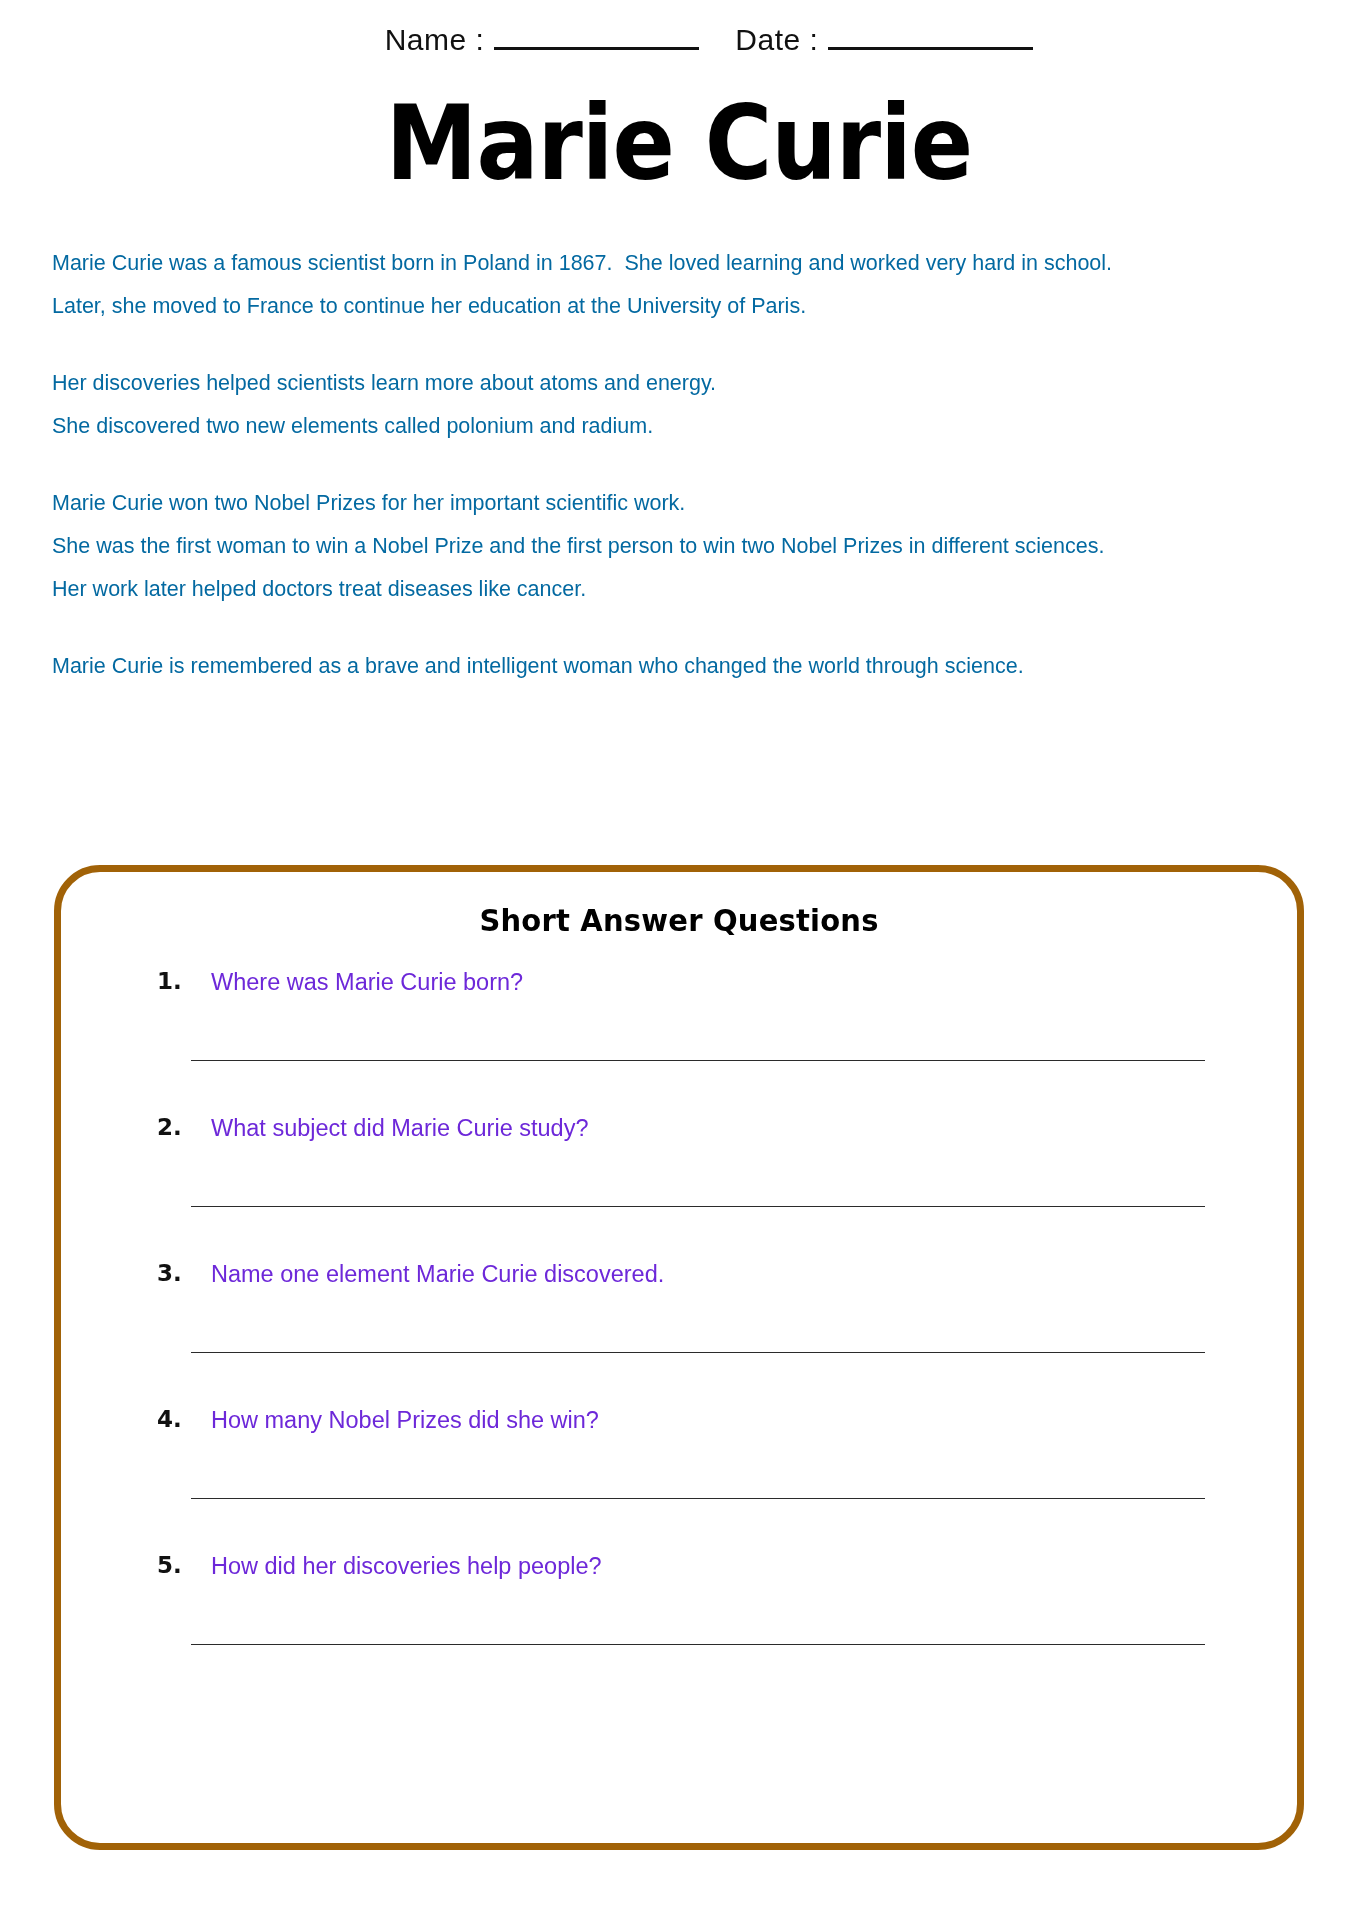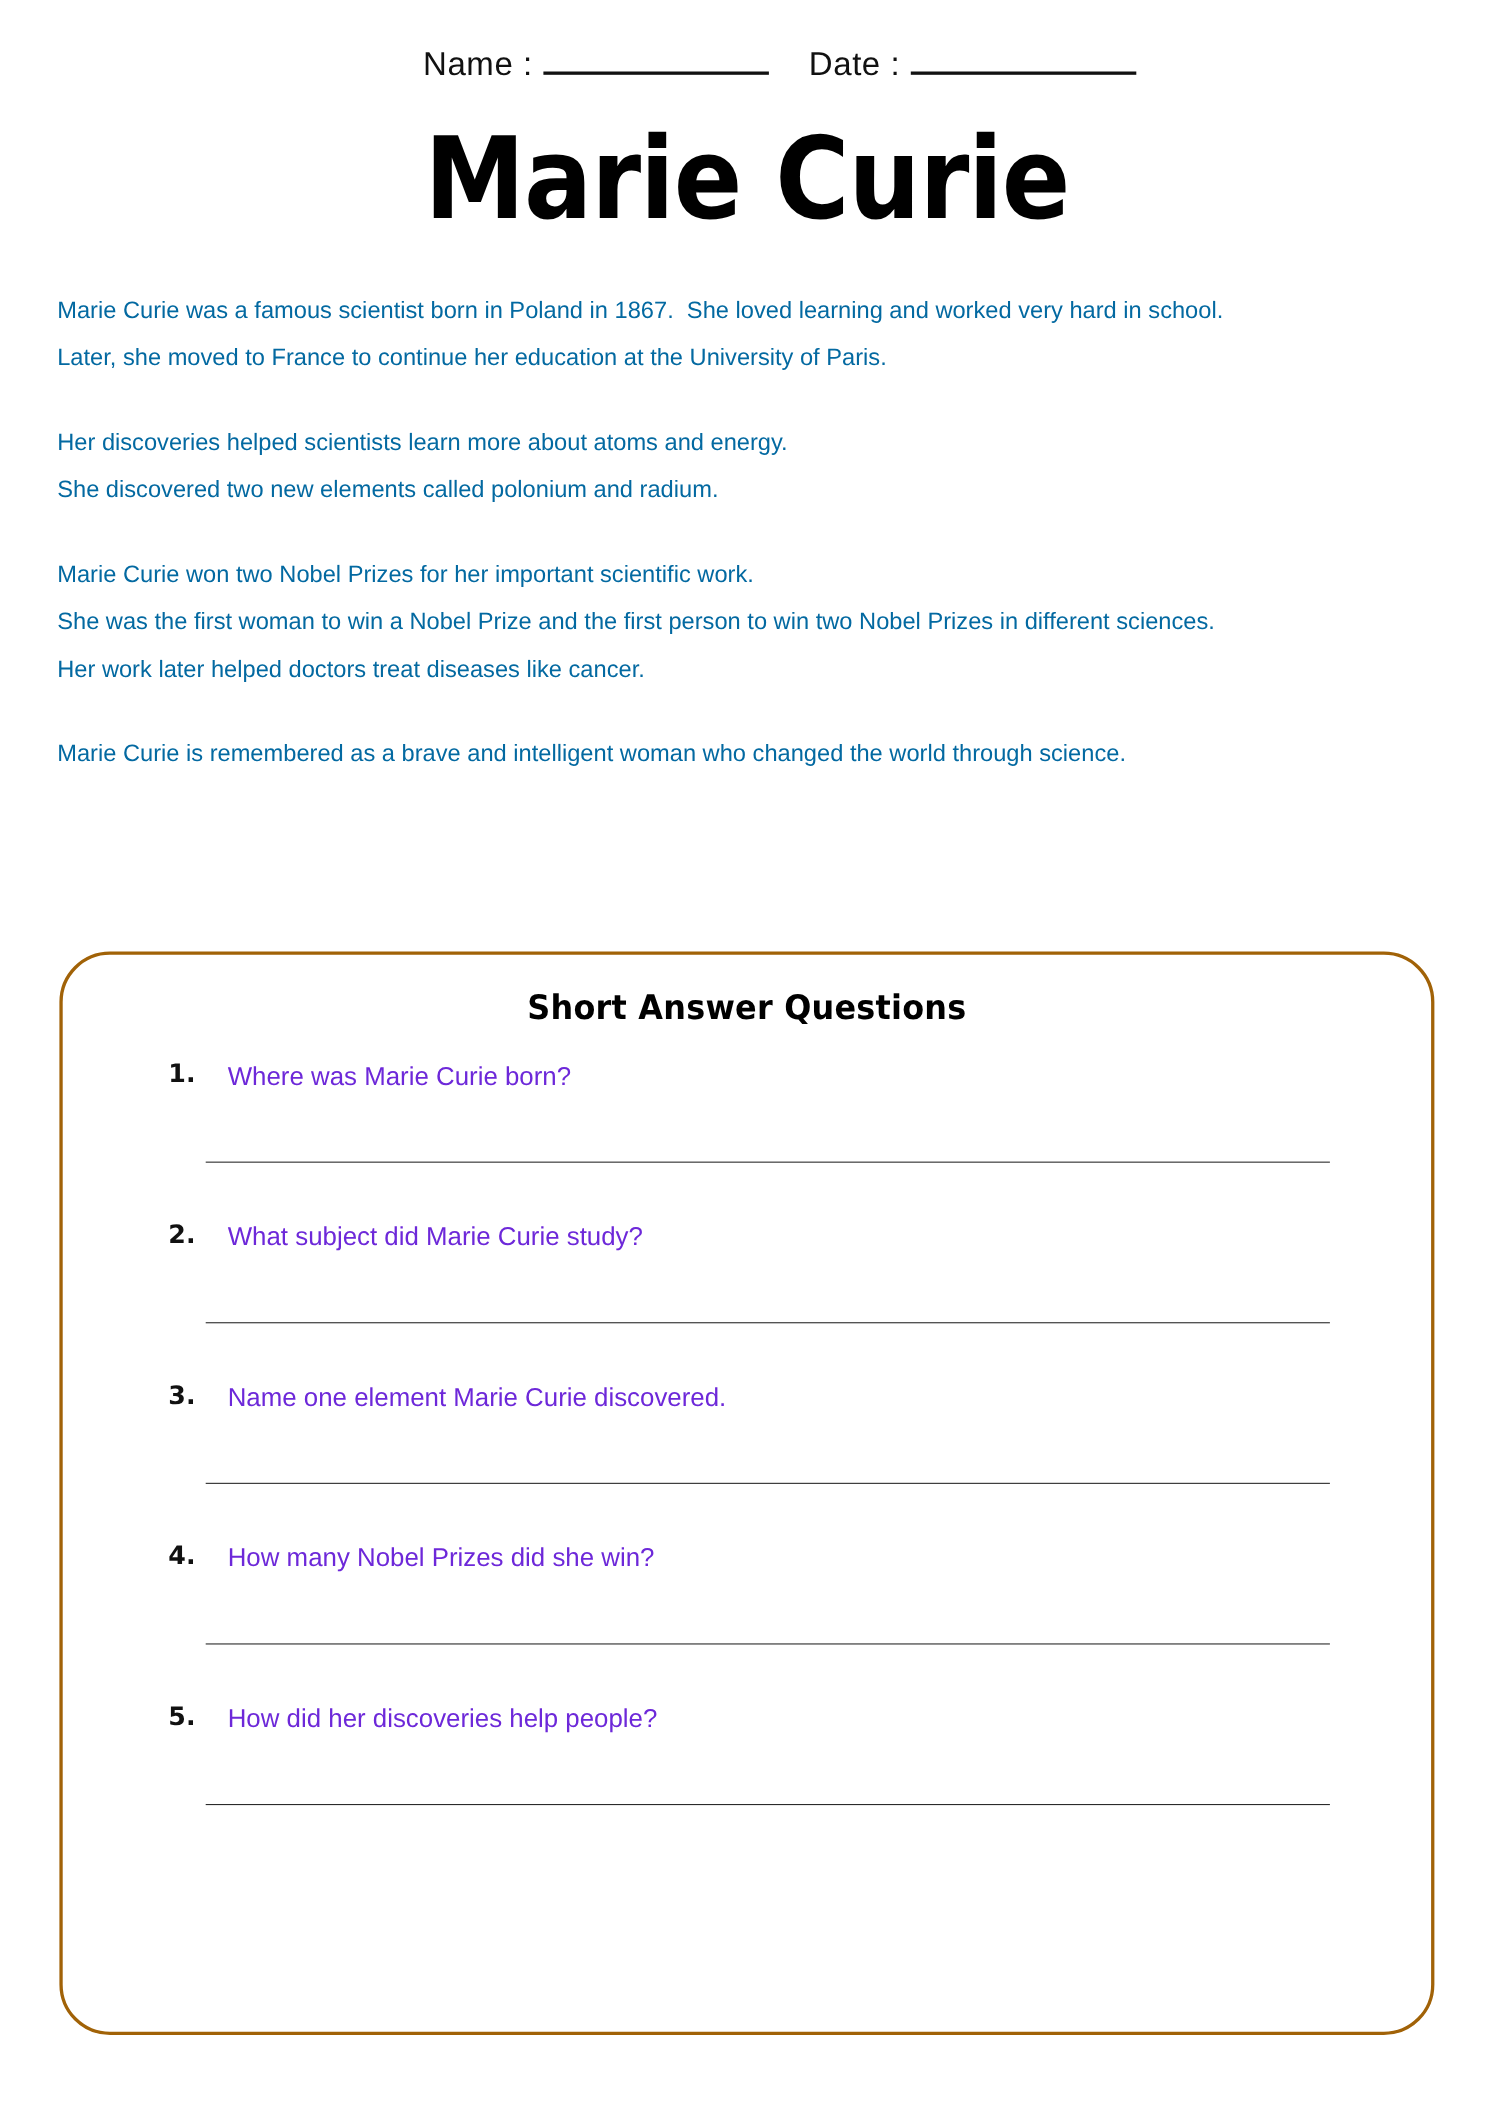--- a/index.html
+++ b/index.html
@@ -24,21 +24,21 @@
     padding: 0;
     position: relative;
   }
 
   
   .namedate {
     display: flex;
     justify-content: center;
     align-items: flex-end;
     gap: 36px;
-    padding-top: 42px;
+    padding-top: 23px;
     padding-left: 60px;
   }
   .nd-group {
     display: flex;
     align-items: baseline;
     gap: 10px;
   }
   .nd-label {
     font-size: 30px;
     font-weight: 400;
@@ -87,21 +87,21 @@
     white-space: pre-wrap;
   }
 
   
   .qbox {
     position: absolute;
     left: 54px;
     top: 865px;
     width: 1250px;
     height: 985px;
-    border: 3px solid #a16207;
+    border: 7px solid #a16207;
     border-radius: 46px;
     background: #fff;
   }
   .qbox-title {
     text-align: center;
     font-family: "DejaVu Sans", sans-serif;
     font-weight: 700;
     font-size: 29px;
     letter-spacing: 0.2px;
     color: #000;

